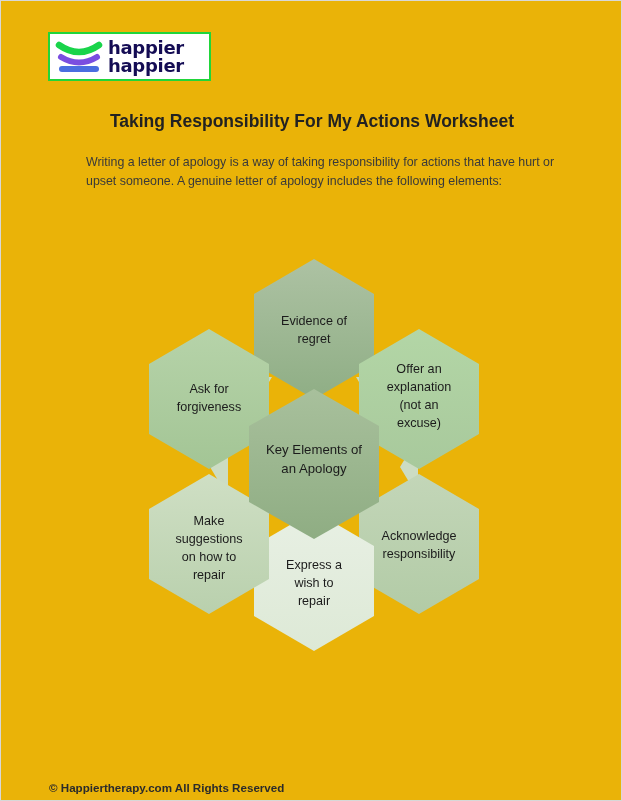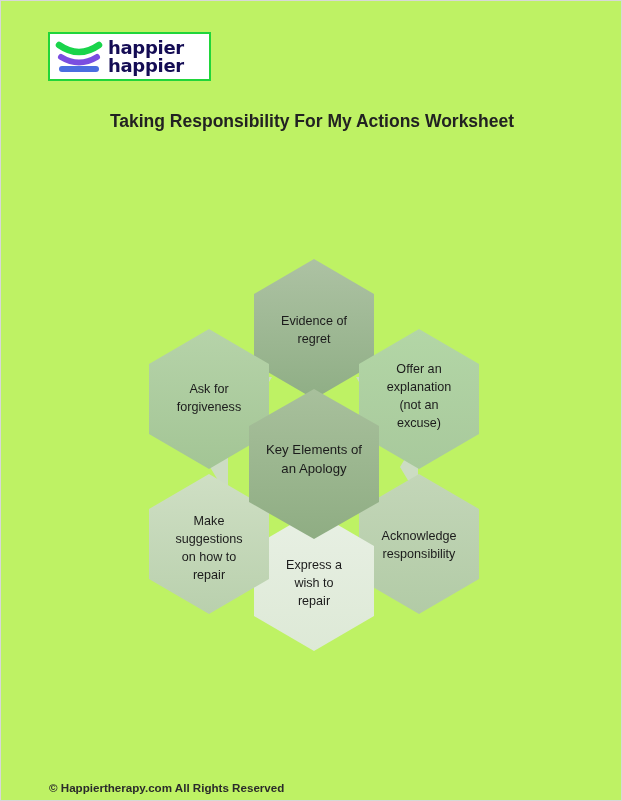--- a/index.html
+++ b/index.html
@@ -12,21 +12,21 @@
     width: 622px;
     height: 801px;
     position: relative;
     font-family: "Liberation Sans", sans-serif;
     overflow: hidden;
   }
   .page {
     position: absolute;
     inset: 0;
     border: 1px solid #d8d8d8;
-    background: #bef264;
+    background: #eab308;
   }
 
   
   .logo-box {
     position: absolute;
     left: 47px;
     top: 31px;
     width: 163px;
     height: 49px;
     border: 2px solid #20d53a;
@@ -118,20 +118,21 @@
       <path d="M7 31 L41 31" stroke="#4a6ee0" stroke-width="6" fill="none" stroke-linecap="round"></path>
     </svg>
     <div class="logo-text">
       <div>happier</div>
       <div>happier</div>
     </div>
   </div>
 
   <div class="title">Taking Responsibility For My Actions Worksheet</div>
 
+  <div class="intro">Writing a letter of apology is a way of taking responsibility for actions that have hurt or upset someone. A genuine letter of apology includes the following elements:</div>
 
   <div class="diagram">
     <svg width="410" height="412" viewBox="0 0 410 412">
       <defs>
         <linearGradient id="g-center" x1="0" y1="0" x2="0" y2="1">
           <stop offset="0%" stop-color="#a8c09c"></stop>
           <stop offset="100%" stop-color="#8fad83"></stop>
         </linearGradient>
         <linearGradient id="g-top" x1="0" y1="0" x2="0" y2="1">
           <stop offset="0%" stop-color="#adc2a3"></stop>

